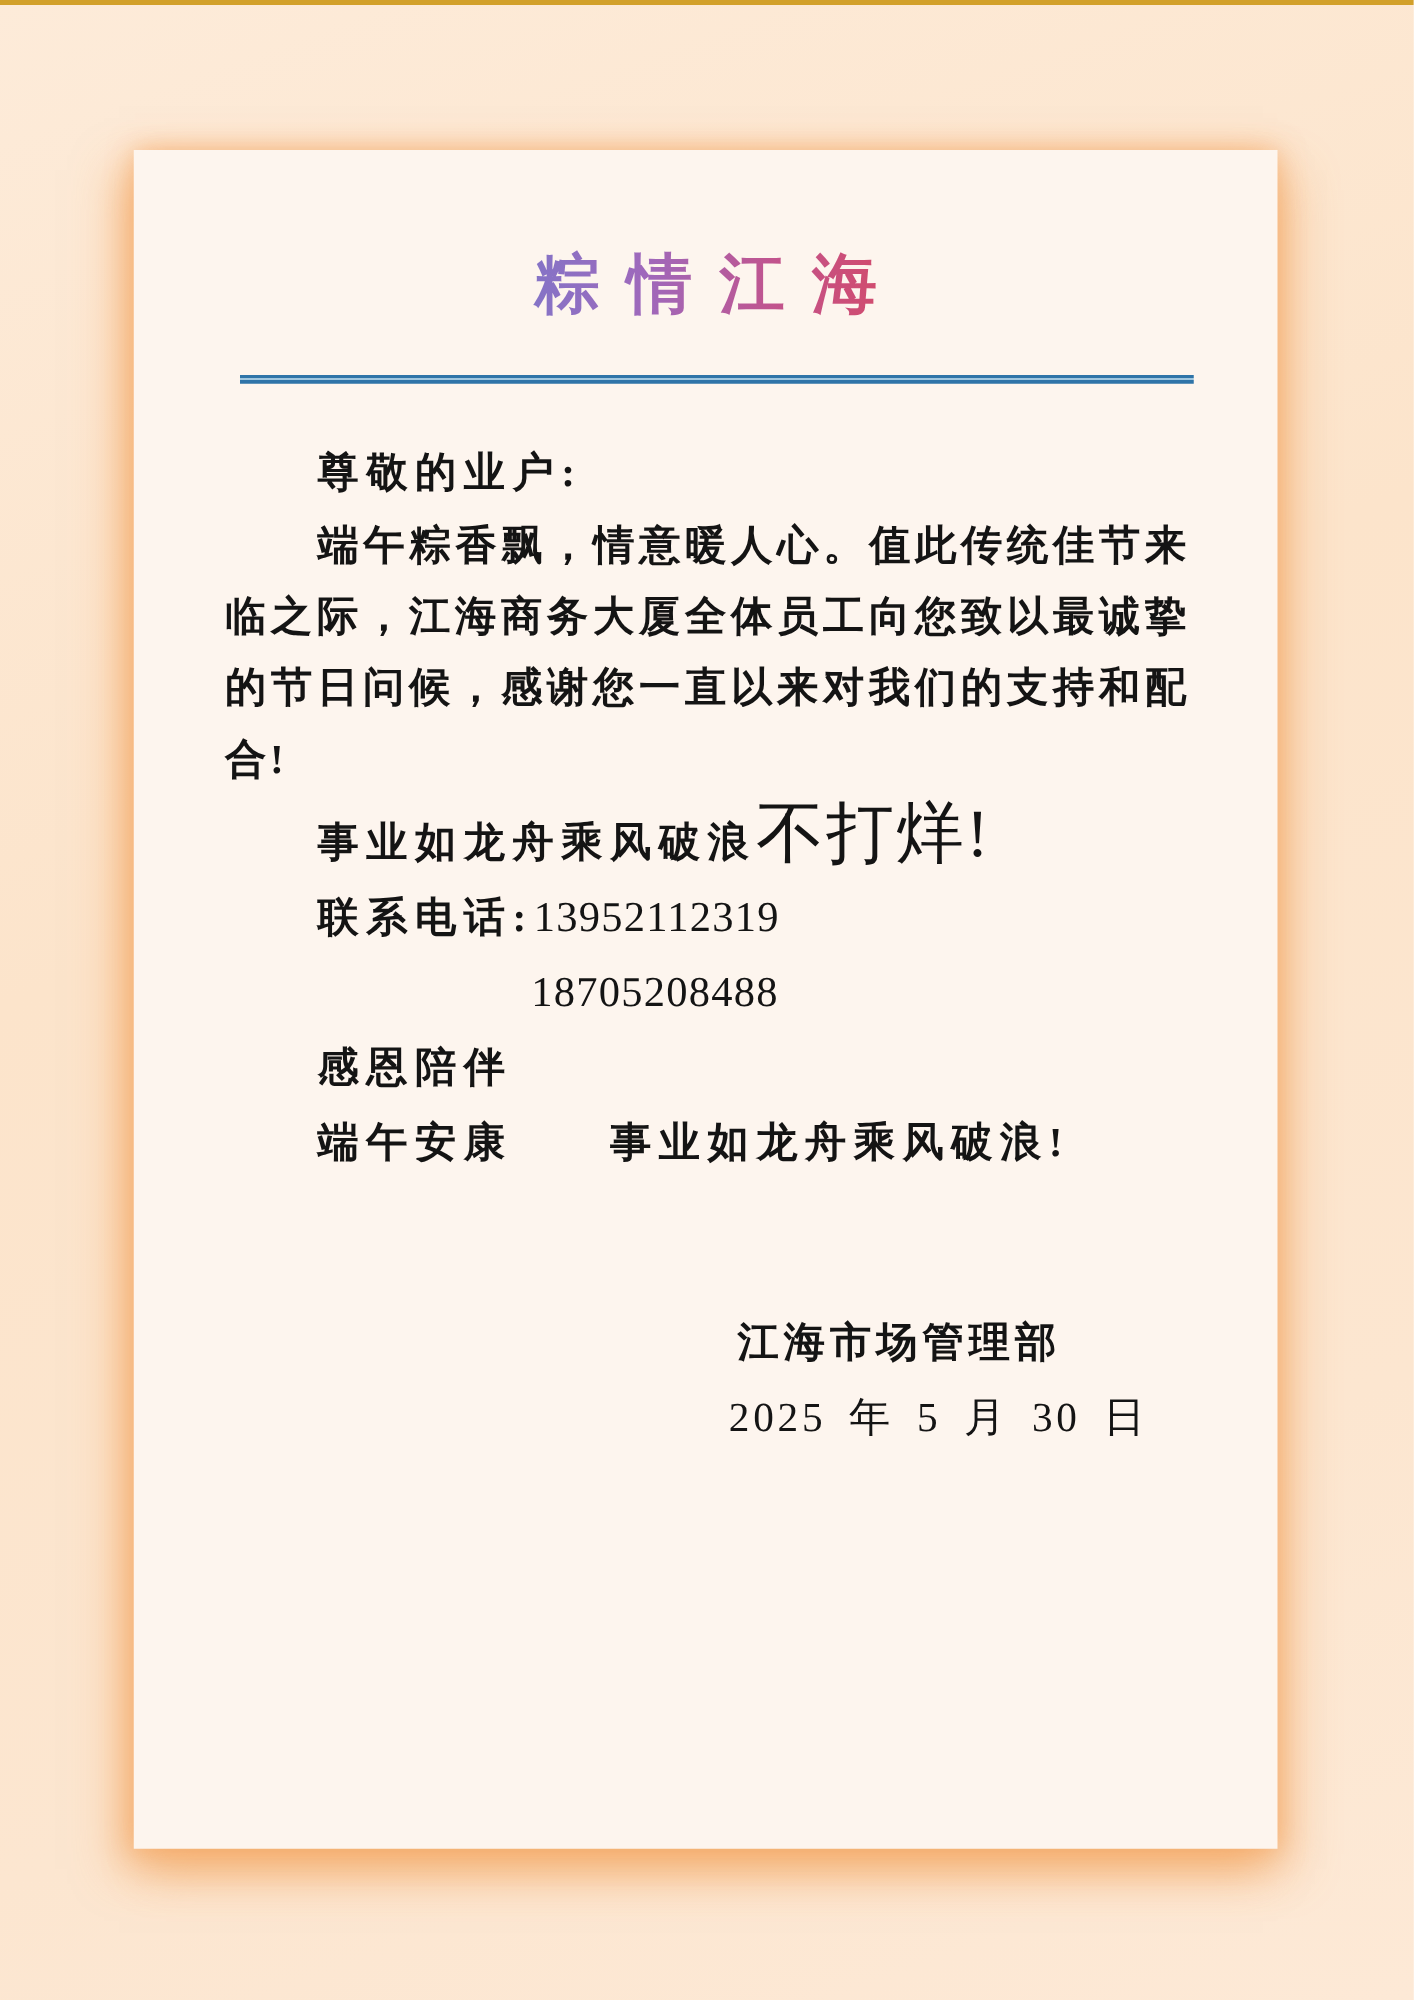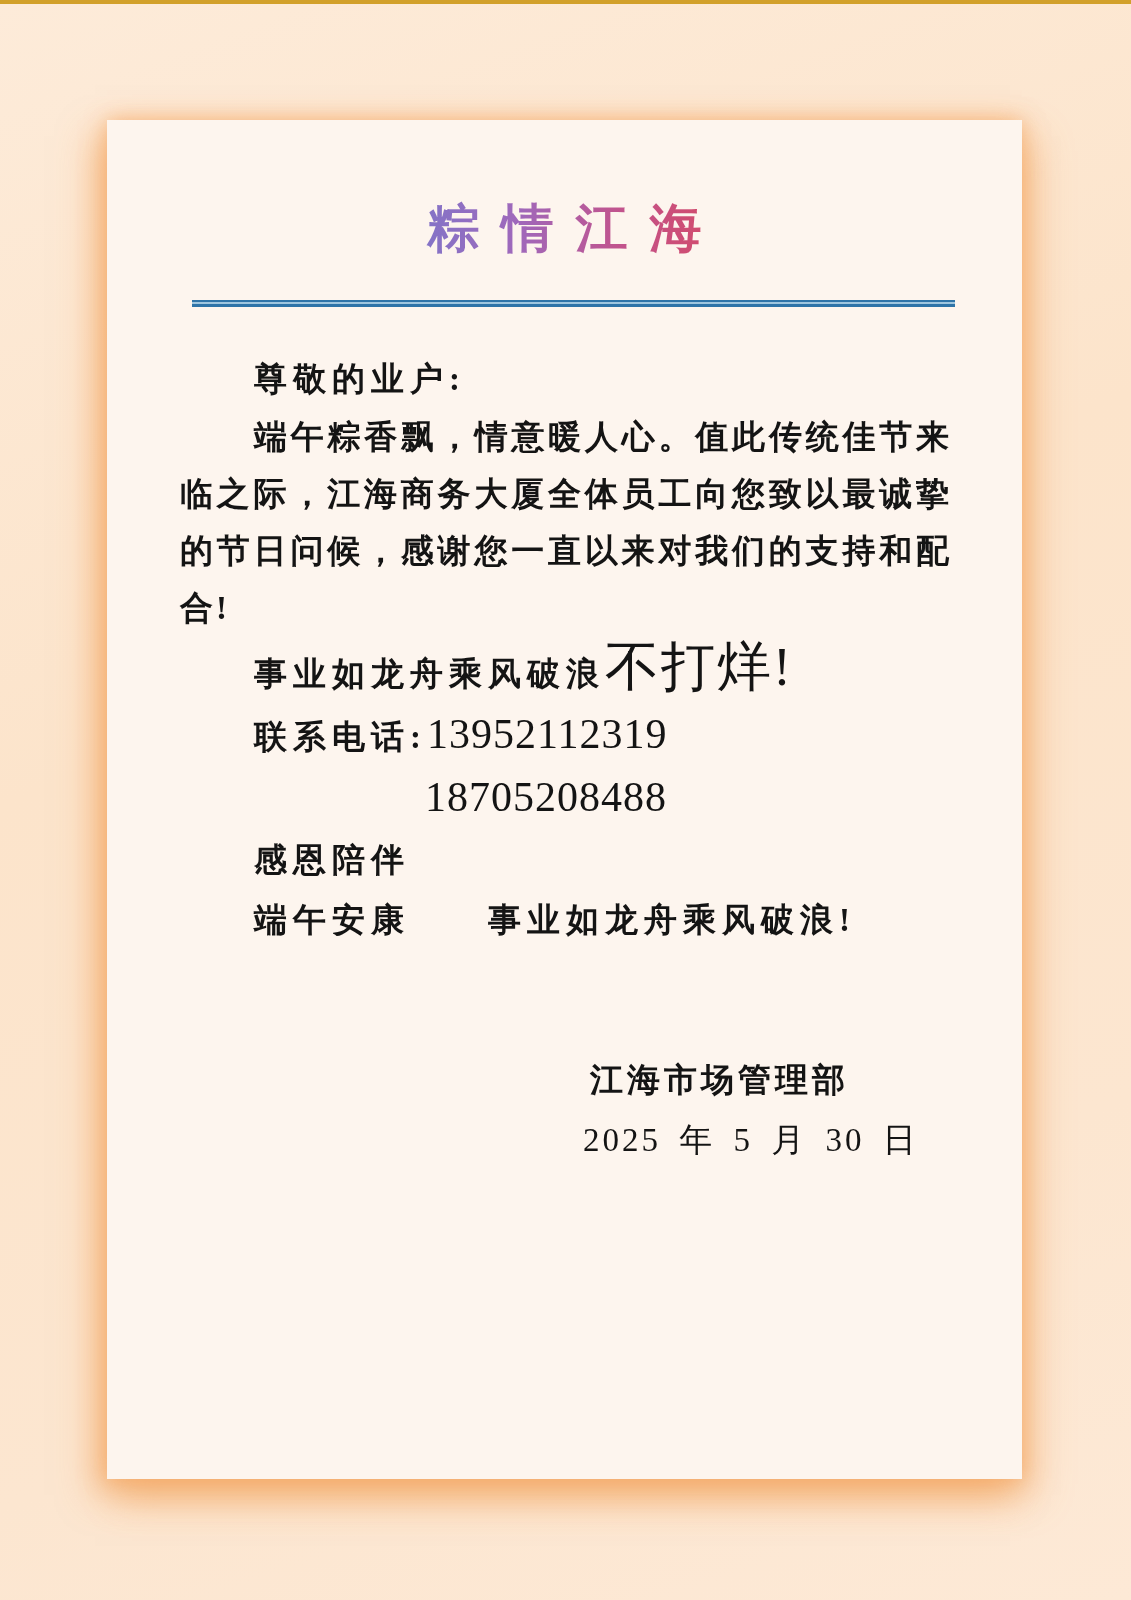--- a/index.html
+++ b/index.html
@@ -81,21 +81,21 @@
     text-align: justify;
     text-indent: 74px;
   }
   .indent { text-indent: 74px; }
   .highlight {
     font-size: 54px;
     letter-spacing: 2px;
     font-weight: 400;
   }
   .num {
-    font-size: 42px;
+    font-size: 34px;
     letter-spacing: 1px;
     font-weight: 400;
     text-align: center;
   }
   .phone2 { padding-left: 245px; text-indent: 0; }
   .sign-block { margin-top: 100px; }
   .sig {
     padding-left: 410px;
     letter-spacing: 4px;
   }

